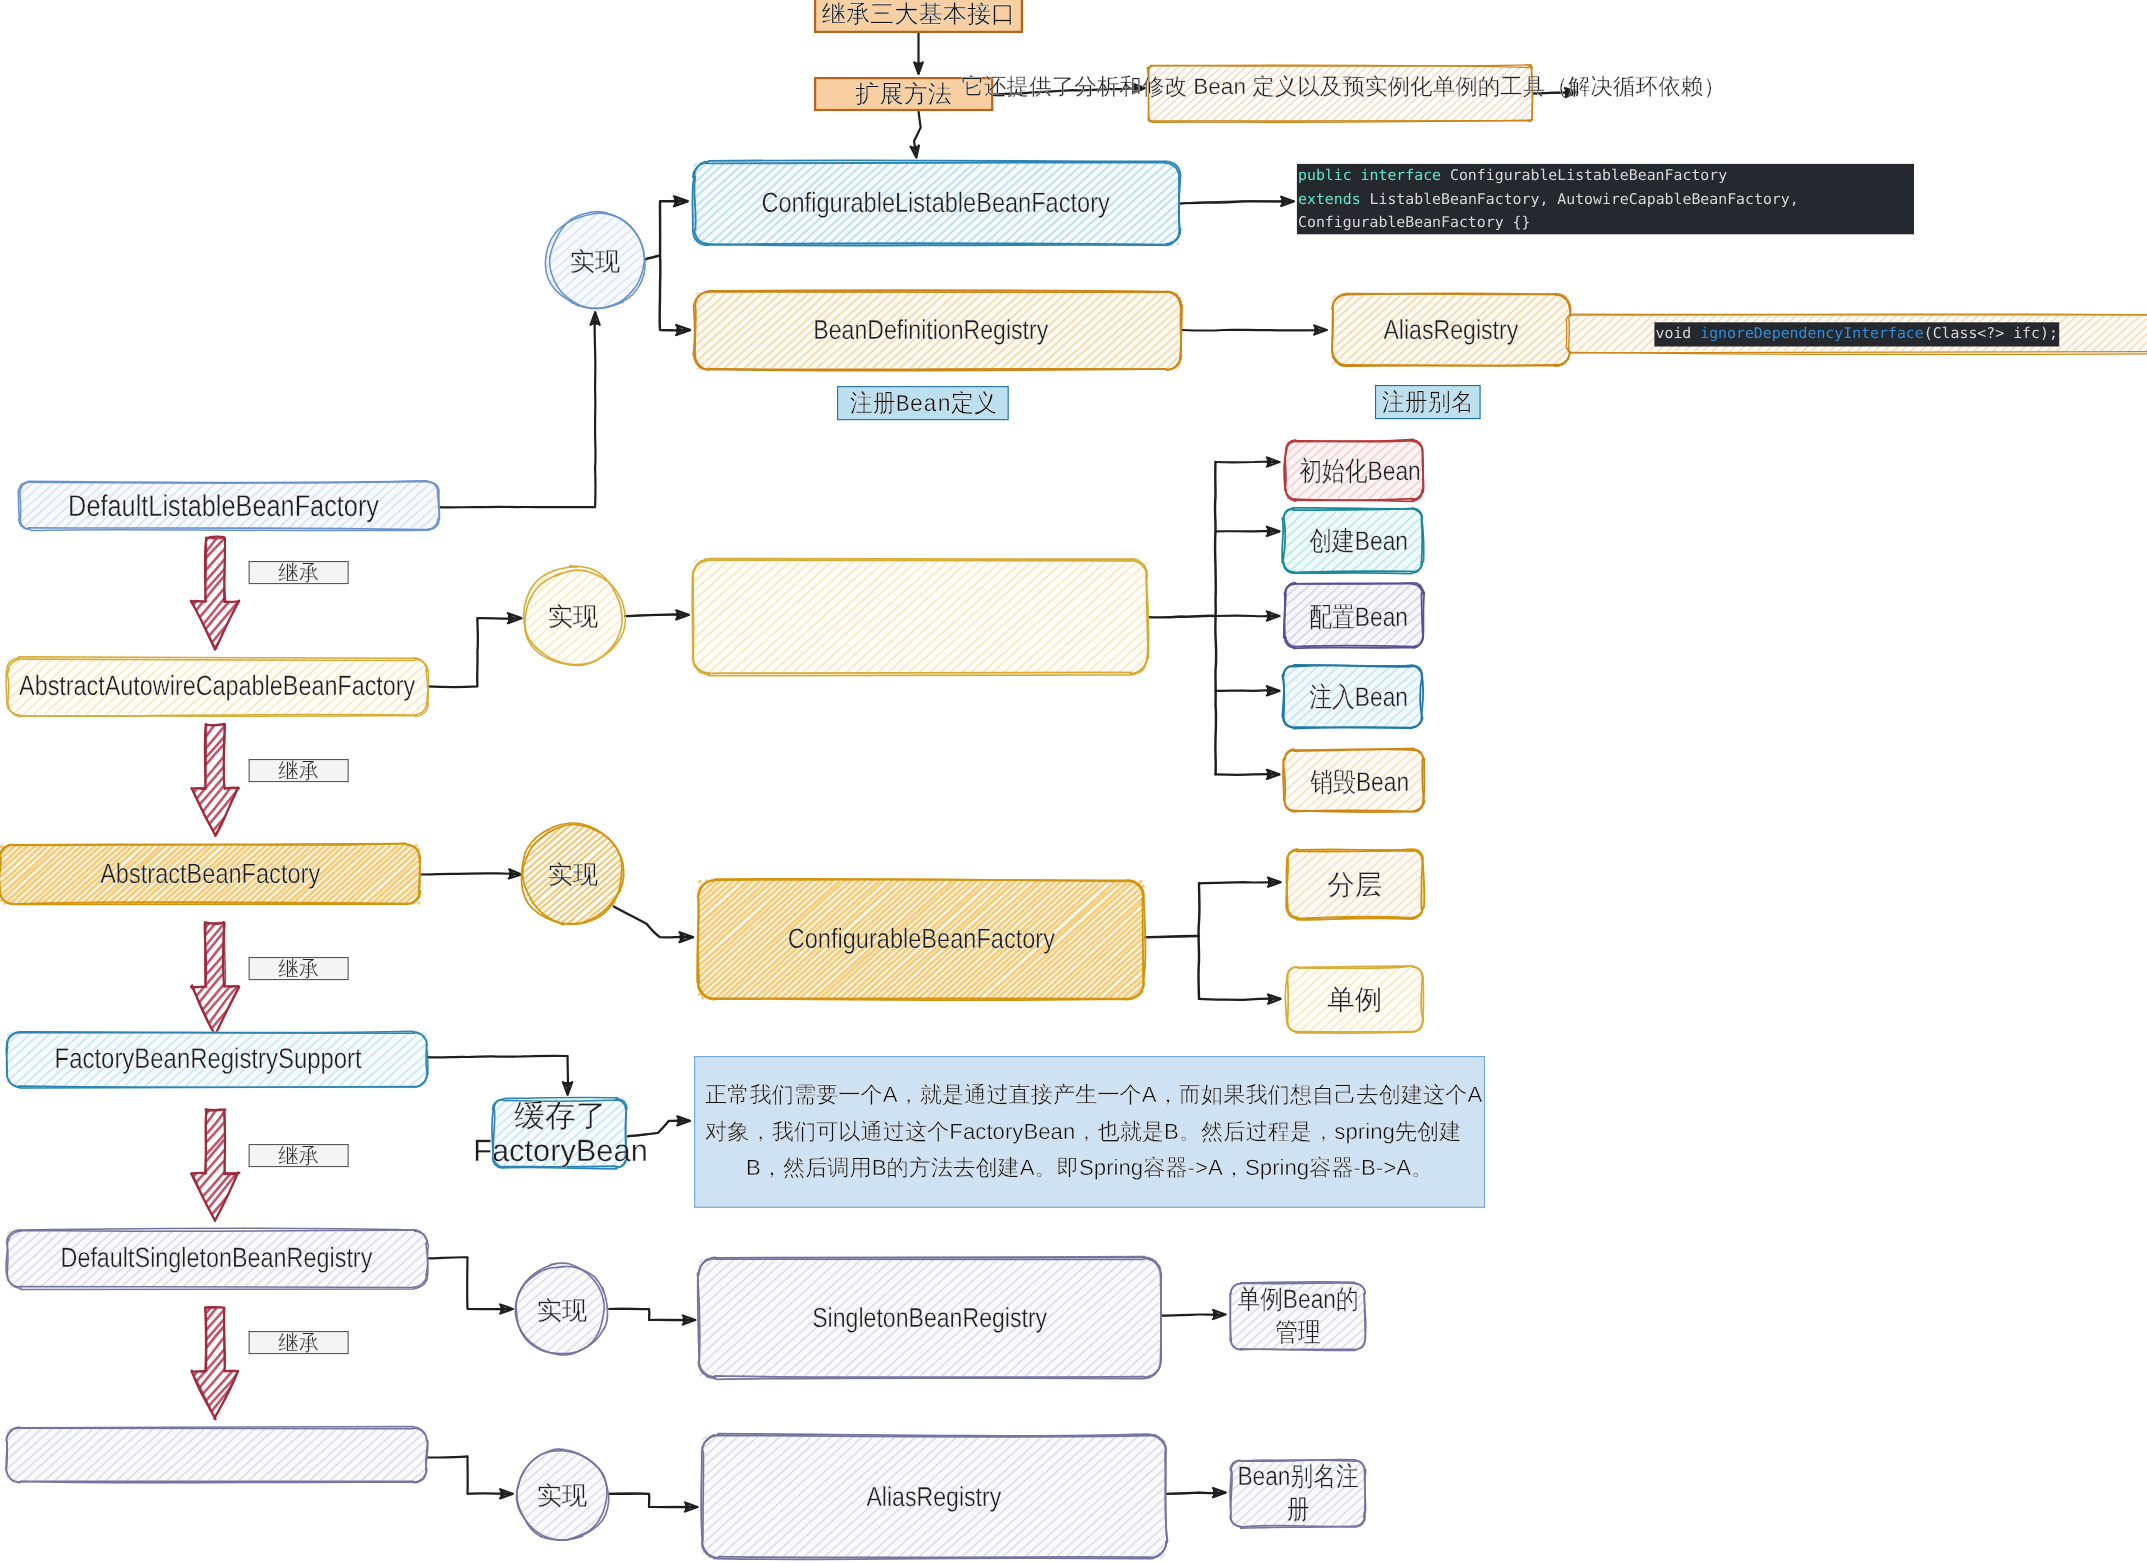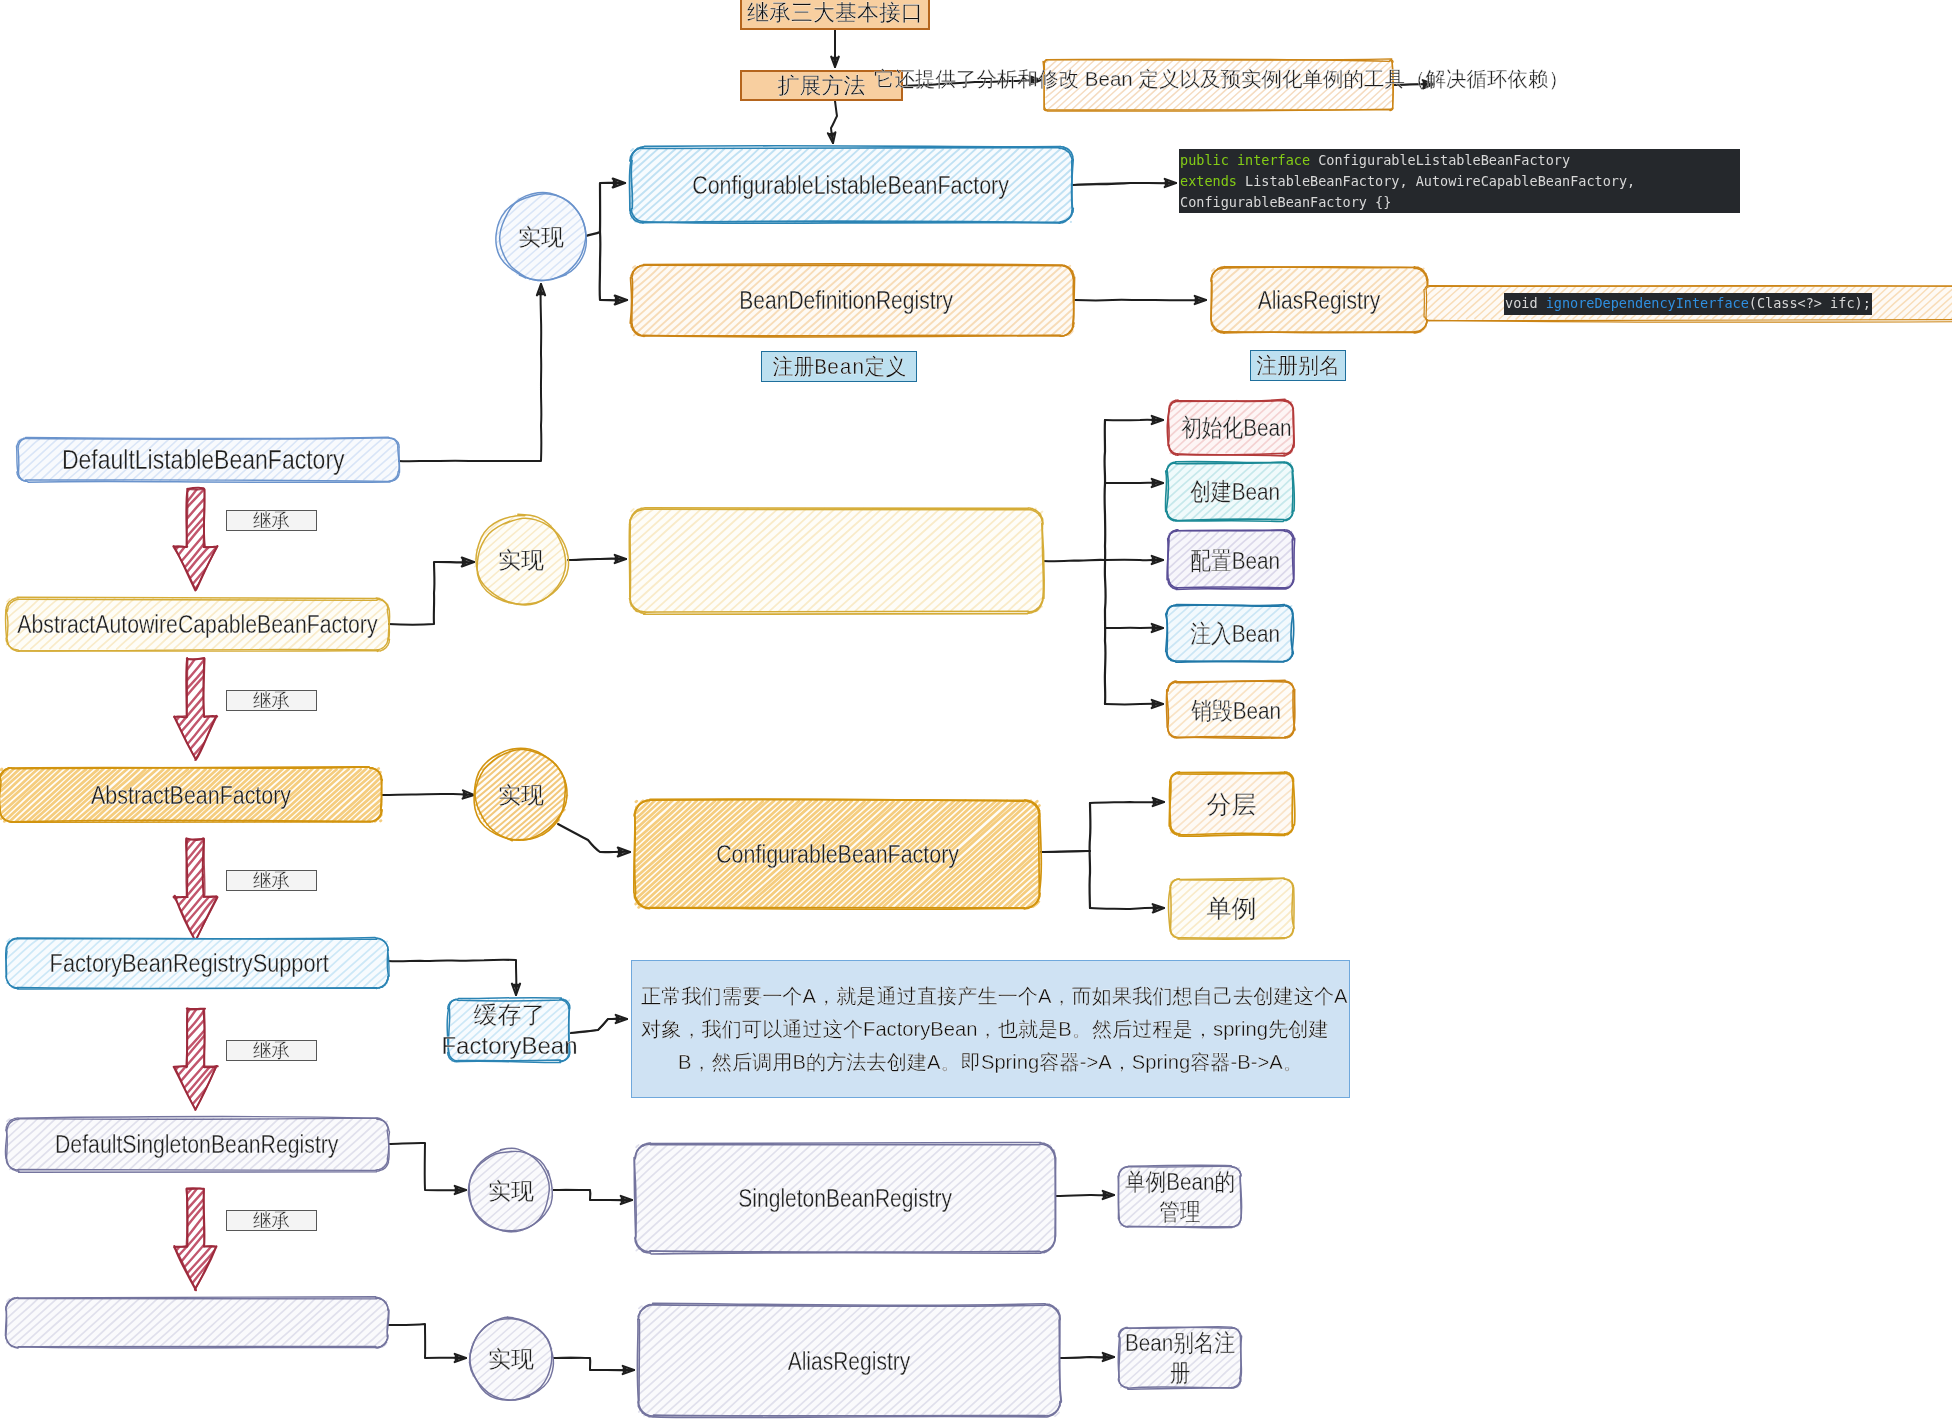--- a/index.html
+++ b/index.html
@@ -7,21 +7,21 @@
 .abs{position:absolute;box-sizing:border-box;}
 .ctr{display:flex;align-items:center;justify-content:center;text-align:center;}
 .hand{font-family:"Liberation Sans","DejaVu Sans",sans-serif;color:#1e1e1e;-webkit-text-stroke:0.3px #ffffff;}
 .sqz{display:inline-block;}
 .obox{background:#f8cfa0;border:2px solid #b5651d;color:#111;}
 .btag{background:#bde0f0;border:2px solid #1f6f9c;color:#111;}
 .glabel{background:#f4f4f4;border:1.6px solid #575757;color:#222;}
 .note{background:#cfe2f3;border:1.4px solid #6fa8dc;color:#111;}
 .code{background:#25282c;color:#d8d8d8;font-family:"DejaVu Sans Mono","Liberation Mono",monospace;
   white-space:pre;letter-spacing:0px;}
-.kw{color:#84cc16}
+.kw{color:#5eead4}
 .mth{color:#2f8fe0}
 </style></head><body>
 
 <div id="canvas">
 <svg class="base" width="1952" height="1421" viewBox="0 0 1952 1421">
       <g>
         <path d="M835.0 30.0C834.9 42.2 834.9 54.4 835.0 67.0" fill="none" stroke="#1e1e1e" stroke-width="2.0" stroke-linecap="round" stroke-linejoin="round"></path>
         <path d="M831.2 56.7L835.0 62.4L838.8 56.7Z" fill="#1e1e1e" stroke="none"></path>
         <path d="M831.2 56.7L835.0 67.0L838.8 56.7" fill="none" stroke="#1e1e1e" stroke-width="2.1" stroke-linecap="round" stroke-linejoin="round"></path>
         <path d="M835.0 101.0C835.7 105.9 836.2 110.9 837.0 116.0C834.9 119.9 833.4 124.1 831.0 128.0C831.3 133.0 832.8 137.8 833.0 143.0" fill="none" stroke="#1e1e1e" stroke-width="2.0" stroke-linecap="round" stroke-linejoin="round"></path>
@@ -379,21 +379,21 @@
     </div>
     <div class="abs ctr hand" style="left:1173px;top:682px;width:126px;height:56px;font-size:24.5px;white-space:nowrap;">
       <span class="sqz" style="transform:scaleX(0.845)">销毁Bean</span>
     </div>
     <div class="abs ctr hand" style="left:1170px;top:773px;width:123px;height:62px;font-size:25px;">
       <span>分层</span>
     </div>
     <div class="abs ctr hand" style="left:1170px;top:879px;width:123px;height:59px;font-size:25px;">
       <span>单例</span>
     </div>
-    <div class="abs hand" style="left:433px;top:999px;width:153px;height:62px;font-size:24px;line-height:31px;display:flex;flex-direction:column;justify-content:center;align-items:center;white-space:nowrap;">
+    <div class="abs hand" style="left:433px;top:999px;width:153px;height:62px;font-size:28px;line-height:31px;display:flex;flex-direction:column;justify-content:center;align-items:center;white-space:nowrap;">
       <span>缓存了</span>
       <span>FactoryBean</span>
     </div>
     <div class="abs hand" style="left:1119px;top:1167px;width:122px;height:60px;font-size:24px;line-height:30px;display:flex;flex-direction:column;justify-content:center;align-items:center;white-space:nowrap;">
       <span class="sqz" style="transform:scaleX(0.86)">单例Bean的</span>
       <span class="sqz" style="transform:scaleX(0.86)">管理</span>
     </div>
     <div class="abs hand" style="left:1119px;top:1328px;width:122px;height:60px;font-size:24px;line-height:30px;display:flex;flex-direction:column;justify-content:center;align-items:center;white-space:nowrap;">
       <span class="sqz" style="transform:scaleX(0.86)">Bean别名注</span>
       <span class="sqz" style="transform:scaleX(0.86)">册</span>

